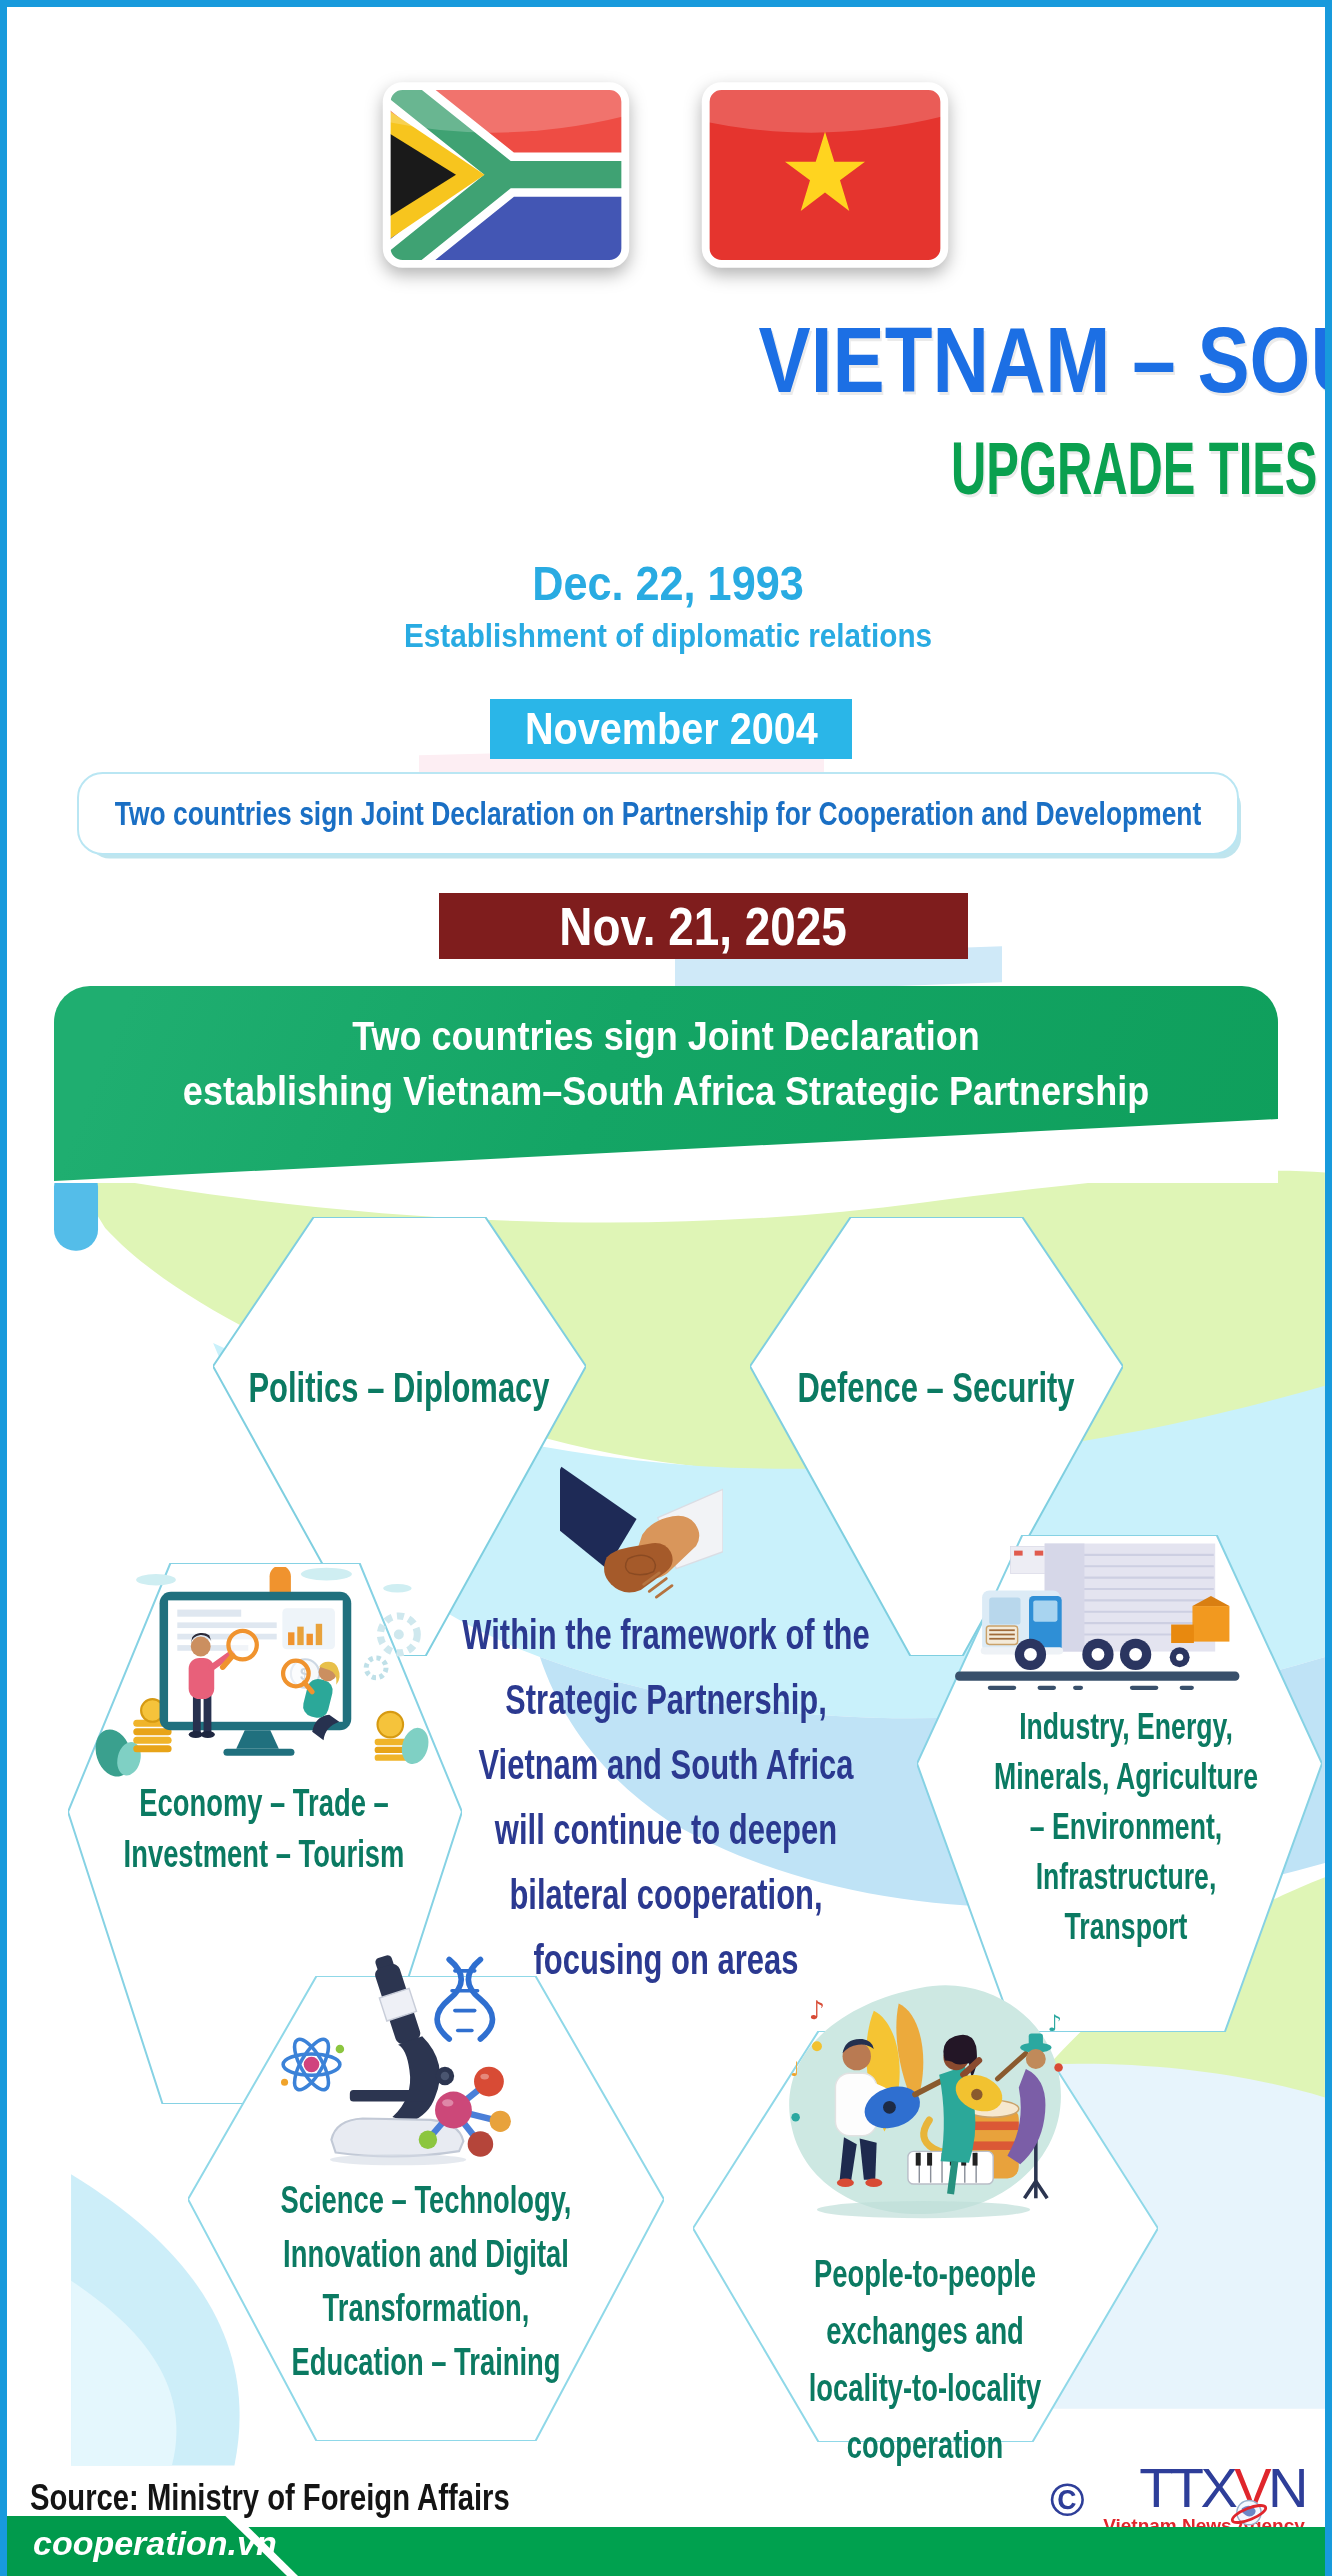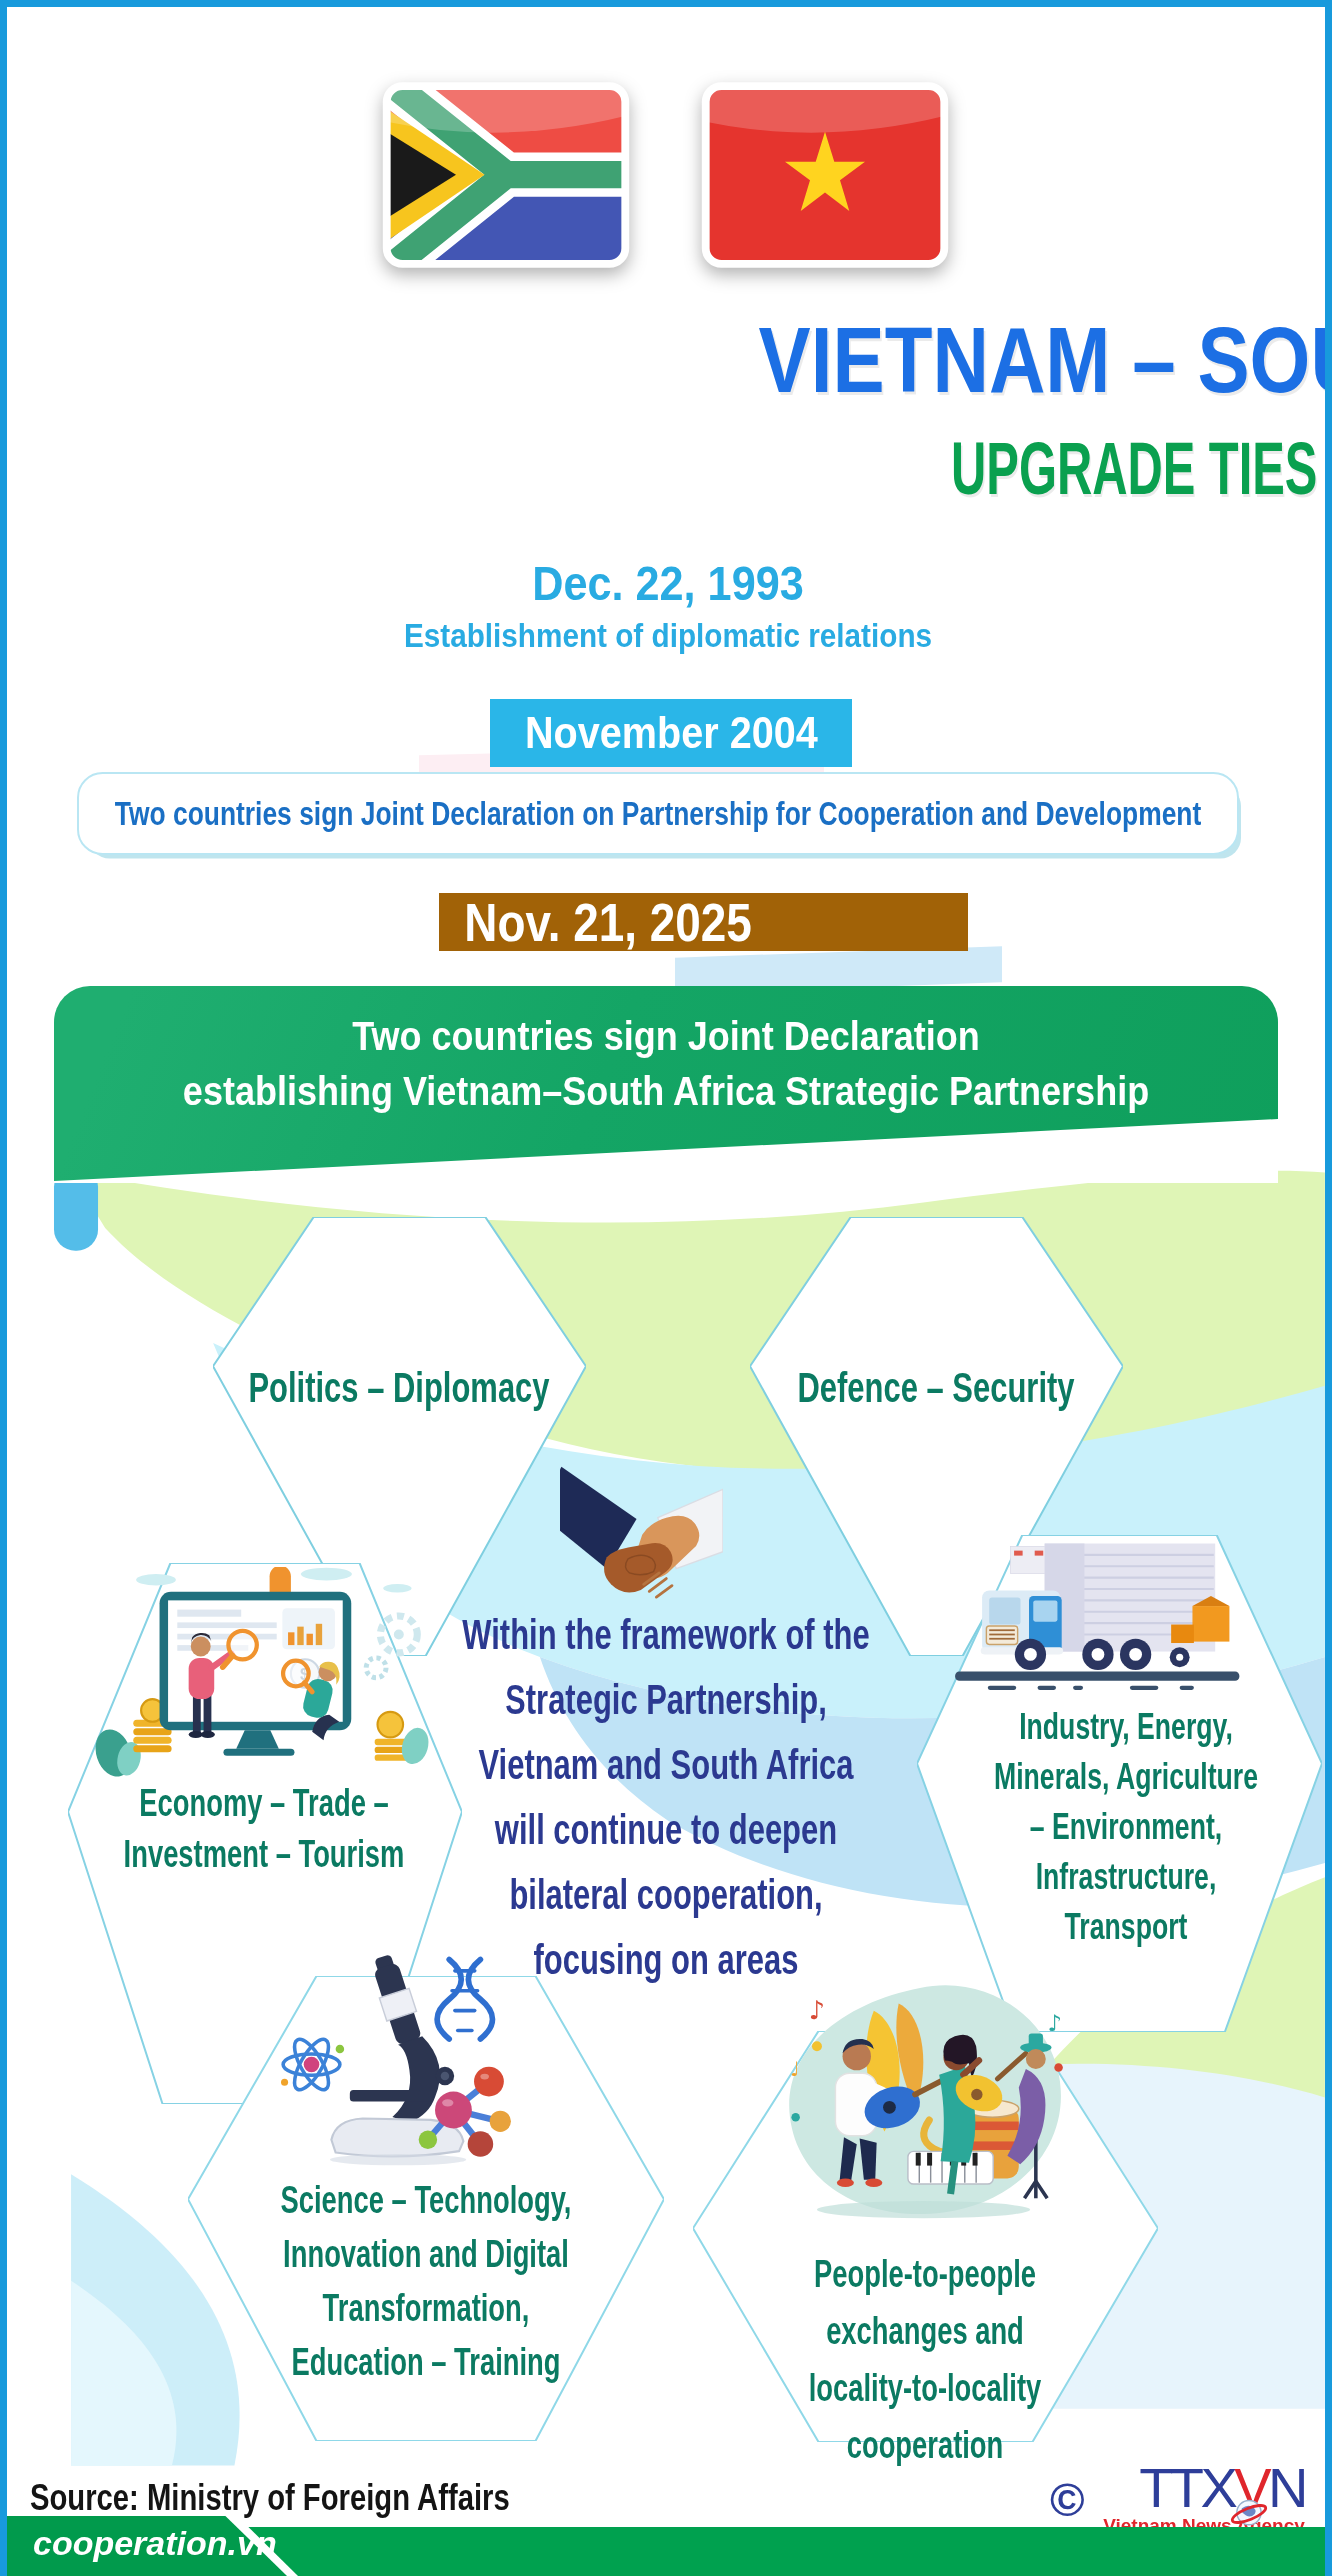--- a/index.html
+++ b/index.html
@@ -8,28 +8,28 @@
   .abs{position:absolute;}
   .ln{display:block;white-space:nowrap;}
   
   .border-strip{position:absolute;background:#189adc;z-index:60;}
   
   .t1{left:668px;top:314px;width:0;text-align:center;font-weight:700;color:#1c6fe4;font-size:92px;line-height:1;z-index:20;}
   .t1 .sx{display:inline-block;transform:scaleX(.85);white-space:nowrap;text-shadow:2.1px 2.8px 0 rgba(0,0,0,.08);}
   .t2{left:668px;top:432px;width:0;text-align:center;font-weight:700;color:#0aa04f;font-size:74px;line-height:1;z-index:20;}
   .t2 .sx{display:inline-block;transform:scaleX(.66);white-space:nowrap;text-shadow:2.1px 2.8px 0 rgba(0,0,0,.08);}
   .cyantxt{color:#29abe2;font-weight:700;text-align:center;}
-  .box2004{left:490px;top:699px;width:362px;height:68px;background:#2ab6e8;z-index:20;
+  .box2004{left:490px;top:699px;width:362px;height:60px;background:#2ab6e8;z-index:20;
            display:flex;align-items:center;justify-content:center;}
   .box2004 span{display:inline-block;color:#fff;font-weight:700;font-size:45px;transform:scaleX(.88);white-space:nowrap;}
   .declbox{left:77px;top:772px;width:1158px;height:79px;background:#fff;border:2.1px solid #b9e6f3;border-radius:25.6px;
            box-shadow:7px 8.5px 0 -5px #bfe5ee;z-index:19;display:flex;align-items:center;justify-content:center;}
   .declbox span{display:inline-block;color:#1a6fc4;font-weight:700;font-size:33px;transform:scaleX(.8);white-space:nowrap;}
-  .box2025{left:439px;top:893px;width:529px;height:58px;background:#a16207;z-index:20;
-           display:flex;align-items:center;justify-content:flex-start;}
+  .box2025{left:439px;top:893px;width:529px;height:66px;background:#7f1d1d;z-index:20;
+           display:flex;align-items:center;justify-content:center;}
   .box2025 span{display:inline-block;color:#fff;font-weight:700;font-size:54px;transform:scaleX(.85);white-space:nowrap;}
   .banner{left:54px;top:986px;width:1224px;height:195px;border-radius:36px 36px 0 0;z-index:10;
           background:linear-gradient(112deg,#1fae70 6%,#14a565 45%,#0f9f5c 100%);}
   .banner-txt{left:666px;top:1009px;width:0;text-align:center;color:#fff;font-weight:700;font-size:40px;line-height:55px;z-index:12;}
   .banner-txt .inner{display:inline-block;transform:translateX(-50%) scaleX(.9);}
   .banner-cut{left:54px;top:1119px;width:1224px;height:64px;background:#fff;z-index:11;
               clip-path:polygon(0 100%,0 97%,100% 0,100% 100%);}
   .deco{z-index:8;}
   
   .hex{position:absolute;z-index:14;}

